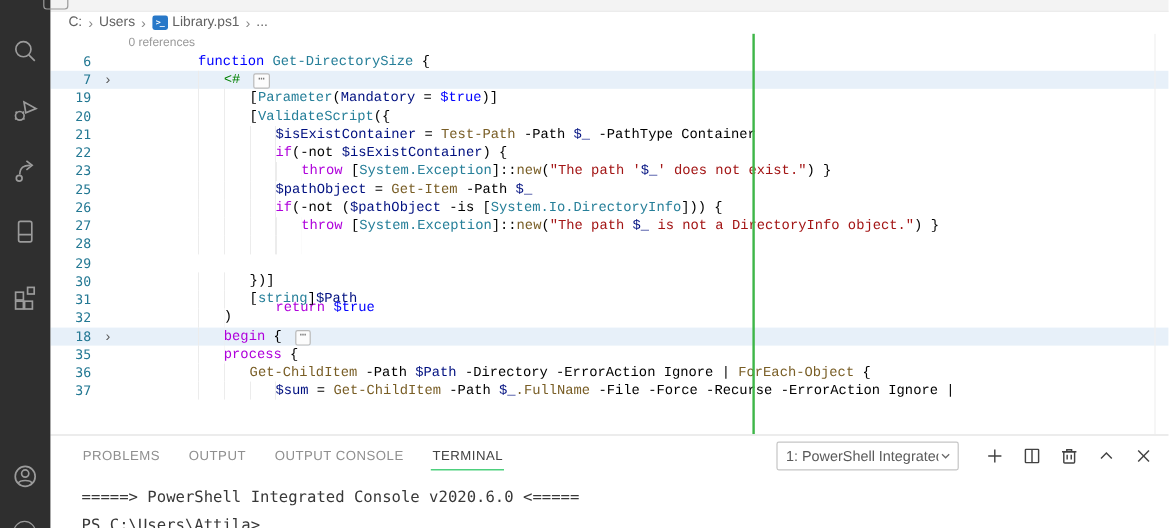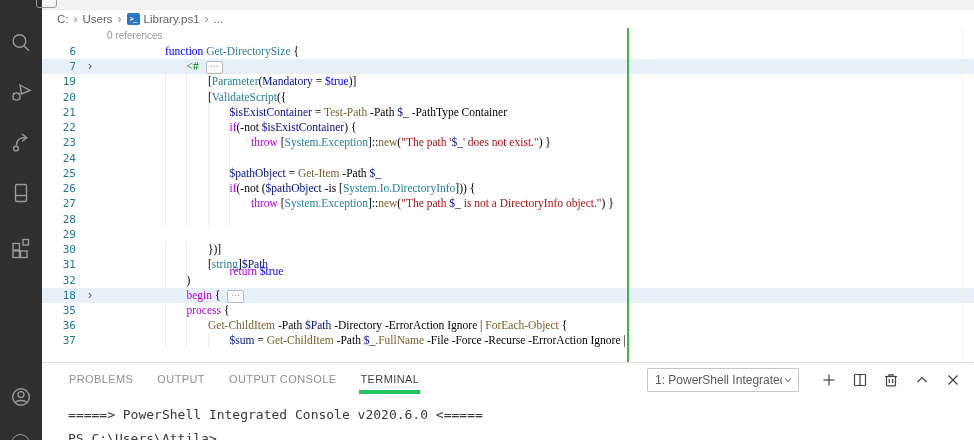--- a/index.html
+++ b/index.html
@@ -28,37 +28,37 @@
      font-family:"DejaVu Sans Mono", monospace; letter-spacing:-1px; }
 
   
   .editor { position:absolute; left:0; top:28px; width:932px; height:334px; background:#fff; overflow:hidden; }
   .codelens { height:16px; line-height:16px; padding-left:65px; font-size:10px; color:#999999; }
   .code-row { position:relative; height:15.24px; line-height:15.24px; white-space:pre; display:flex; }
   .code-row.hl { background:#e7f0f9; }
   .gutter-num { width:38px; text-align:right; padding-right:4px; color:#237893;
      font-family:"DejaVu Sans Mono", monospace; font-size:11px; flex:0 0 38px; }
   .fold-col { width:20px; flex:0 0 20px; text-align:center; color:#5a5a5a; font-size:12px; }
-  .code-content { position:relative; font-family:Liberation Serif, serif; font-size:11.5px; color:#000; flex:1 1 auto; }
+  .code-content { position:relative; font-family:Liberation Mono, monospace; font-size:11.5px; color:#000; flex:1 1 auto; }
   .guides { position:absolute; left:65px; top:0; bottom:0;
      background:repeating-linear-gradient(to right,#ececec 0,#ececec 1px,transparent 1px,transparent 21.5px); }
   .tok-kw { color:#AF00DB; } .tok-kw2 { color:#0000FF; } .tok-type { color:#267F99; }
   .tok-var { color:#001080; } .tok-fn { color:#795E26; } .tok-str { color:#A31515; }
   .tok-comment { color:#008000; } .tok-p { color:#000000; }
   .fold-box { display:inline-block; border:1px solid #b9b9b9; border-radius:2px; color:#777;
      font-size:9px; line-height:9px; padding:0 3px 2px 3px; margin-left:4px; vertical-align:1px; background:#fcfcfc; }
   .ruler { position:absolute; left:585px; top:0; bottom:0; width:2px; background:#3eb648; }
   .right-faint { position:absolute; left:920px; top:0; bottom:0; width:1px; background:#f0f0f0; }
 
   
   .panel { position:absolute; left:0; top:362px; width:932px; height:78px; background:#fff; border-top:1px solid #e0e0e0; }
   .panel-header { position:relative; height:34px; display:flex; align-items:center; }
   .panel-tabs { display:flex; gap:22px; padding-left:26px; }
   .panel-tab { font-size:11px; letter-spacing:0.4px; color:#8f8f8f; padding:6px 1px 5px 1px; cursor:default; }
-  .panel-tab.active { color:#424242; border-bottom:4px solid #22c55e; }
+  .panel-tab.active { color:#424242; border-bottom:1px solid #22c55e; }
   .panel-right { position:absolute; right:12px; top:0; height:34px; display:flex; align-items:center; gap:13px; }
   .term-select { display:flex; align-items:center; justify-content:space-between; width:152px; height:24px;
      border:1px solid #c5c5c5; border-radius:2px; background:#fff; padding:0 4px 0 7px; margin-right:8px; overflow:hidden; }
   .term-select .sel-label { font-size:12px; color:#5a5a5a; white-space:nowrap; overflow:hidden; flex:1 1 auto; }
   .term-select svg { flex:0 0 auto; }
   .p-icon { width:18px; height:18px; color:#424242; display:flex; align-items:center; justify-content:center; }
   .p-icon svg { width:16px; height:16px; display:block; }
 
   .terminal { padding:6px 0 0 26px; font-family:"DejaVu Sans Mono", monospace; font-size:13px;
      line-height:24px; color:#383838; white-space:pre; }
@@ -135,21 +135,20 @@
     <div class="editor">
       <div class="codelens">0 references</div>
       <div id="code-rows">
           <div class="code-row"><div class="gutter-num">6</div><div class="fold-col"></div><div class="code-content" style="padding-left: 65px;"><span class="tok-kw2">function</span><span class="tok-p"> </span><span class="tok-type">Get-DirectorySize</span><span class="tok-p"> {</span></div></div>
           <div class="code-row hl"><div class="gutter-num">7</div><div class="fold-col">›</div><div class="code-content" style="padding-left: 86.5px;"><div class="guides" style="width: 21.5px;"></div><span class="tok-comment">&lt;# </span><span class="fold-box">⋯</span></div></div>
           <div class="code-row"><div class="gutter-num">19</div><div class="fold-col"></div><div class="code-content" style="padding-left: 108px;"><div class="guides" style="width: 43px;"></div><span class="tok-p">[</span><span class="tok-type">Parameter</span><span class="tok-p">(</span><span class="tok-var">Mandatory</span><span class="tok-p"> = </span><span class="tok-kw2">$true</span><span class="tok-p">)]</span></div></div>
           <div class="code-row"><div class="gutter-num">20</div><div class="fold-col"></div><div class="code-content" style="padding-left: 108px;"><div class="guides" style="width: 43px;"></div><span class="tok-p">[</span><span class="tok-type">ValidateScript</span><span class="tok-p">({</span></div></div>
           <div class="code-row"><div class="gutter-num">21</div><div class="fold-col"></div><div class="code-content" style="padding-left: 129.5px;"><div class="guides" style="width: 64.5px;"></div><span class="tok-var">$isExistContainer</span><span class="tok-p"> = </span><span class="tok-fn">Test-Path</span><span class="tok-p"> -Path </span><span class="tok-var">$_</span><span class="tok-p"> -PathType Container</span></div></div>
           <div class="code-row"><div class="gutter-num">22</div><div class="fold-col"></div><div class="code-content" style="padding-left: 129.5px;"><div class="guides" style="width: 64.5px;"></div><span class="tok-kw">if</span><span class="tok-p">(-not </span><span class="tok-var">$isExistContainer</span><span class="tok-p">) {</span></div></div>
           <div class="code-row"><div class="gutter-num">23</div><div class="fold-col"></div><div class="code-content" style="padding-left: 151px;"><div class="guides" style="width: 86px;"></div><span class="tok-kw">throw</span><span class="tok-p"> [</span><span class="tok-type">System.Exception</span><span class="tok-p">]::</span><span class="tok-fn">new</span><span class="tok-p">(</span><span class="tok-str">"The path '</span><span class="tok-var">$_</span><span class="tok-str">' does not exist."</span><span class="tok-p">) }</span></div></div>
-          <div class="code-row"><div class="gutter-num">24</div><div class="fold-col"></div><div class="code-content" style="padding-left: 65px;"><div class="guides" style="width: 86px;"></div></div></div>
           <div class="code-row"><div class="gutter-num">25</div><div class="fold-col"></div><div class="code-content" style="padding-left: 129.5px;"><div class="guides" style="width: 64.5px;"></div><span class="tok-var">$pathObject</span><span class="tok-p"> = </span><span class="tok-fn">Get-Item</span><span class="tok-p"> -Path </span><span class="tok-var">$_</span></div></div>
           <div class="code-row"><div class="gutter-num">26</div><div class="fold-col"></div><div class="code-content" style="padding-left: 129.5px;"><div class="guides" style="width: 64.5px;"></div><span class="tok-kw">if</span><span class="tok-p">(-not (</span><span class="tok-var">$pathObject</span><span class="tok-p"> -is </span><span class="tok-p">[</span><span class="tok-type">System.Io.DirectoryInfo</span><span class="tok-p">])) {</span></div></div>
           <div class="code-row"><div class="gutter-num">27</div><div class="fold-col"></div><div class="code-content" style="padding-left: 151px;"><div class="guides" style="width: 86px;"></div><span class="tok-kw">throw</span><span class="tok-p"> [</span><span class="tok-type">System.Exception</span><span class="tok-p">]::</span><span class="tok-fn">new</span><span class="tok-p">(</span><span class="tok-str">"The path </span><span class="tok-var">$_</span><span class="tok-str"> is not a DirectoryInfo object."</span><span class="tok-p">) }</span></div></div>
           <div class="code-row"><div class="gutter-num">28</div><div class="fold-col"></div><div class="code-content" style="padding-left: 65px;"><div class="guides" style="width: 86px;"></div></div></div>
           <div class="code-row"><div class="gutter-num">29</div><div class="fold-col"></div><div class="code-content" style="padding-left: 129.5px; margin-top: 37px;"><div class="guides" style="width: 64.5px;"></div><span class="tok-kw">return</span><span class="tok-p"> </span><span class="tok-kw2">$true</span></div></div>
           <div class="code-row"><div class="gutter-num">30</div><div class="fold-col"></div><div class="code-content" style="padding-left: 108px;"><div class="guides" style="width: 43px;"></div><span class="tok-p">})]</span></div></div>
           <div class="code-row"><div class="gutter-num">31</div><div class="fold-col"></div><div class="code-content" style="padding-left: 108px;"><div class="guides" style="width: 43px;"></div><span class="tok-p">[</span><span class="tok-type">string</span><span class="tok-p">]</span><span class="tok-var">$Path</span></div></div>
           <div class="code-row"><div class="gutter-num">32</div><div class="fold-col"></div><div class="code-content" style="padding-left: 86.5px;"><div class="guides" style="width: 21.5px;"></div><span class="tok-p">)</span></div></div>
           <div class="code-row hl"><div class="gutter-num">18</div><div class="fold-col">›</div><div class="code-content" style="padding-left: 86.5px;"><div class="guides" style="width: 21.5px;"></div><span class="tok-kw">begin</span><span class="tok-p"> { </span><span class="fold-box">⋯</span></div></div>
           <div class="code-row"><div class="gutter-num">35</div><div class="fold-col"></div><div class="code-content" style="padding-left: 86.5px;"><div class="guides" style="width: 21.5px;"></div><span class="tok-kw">process</span><span class="tok-p"> {</span></div></div>

